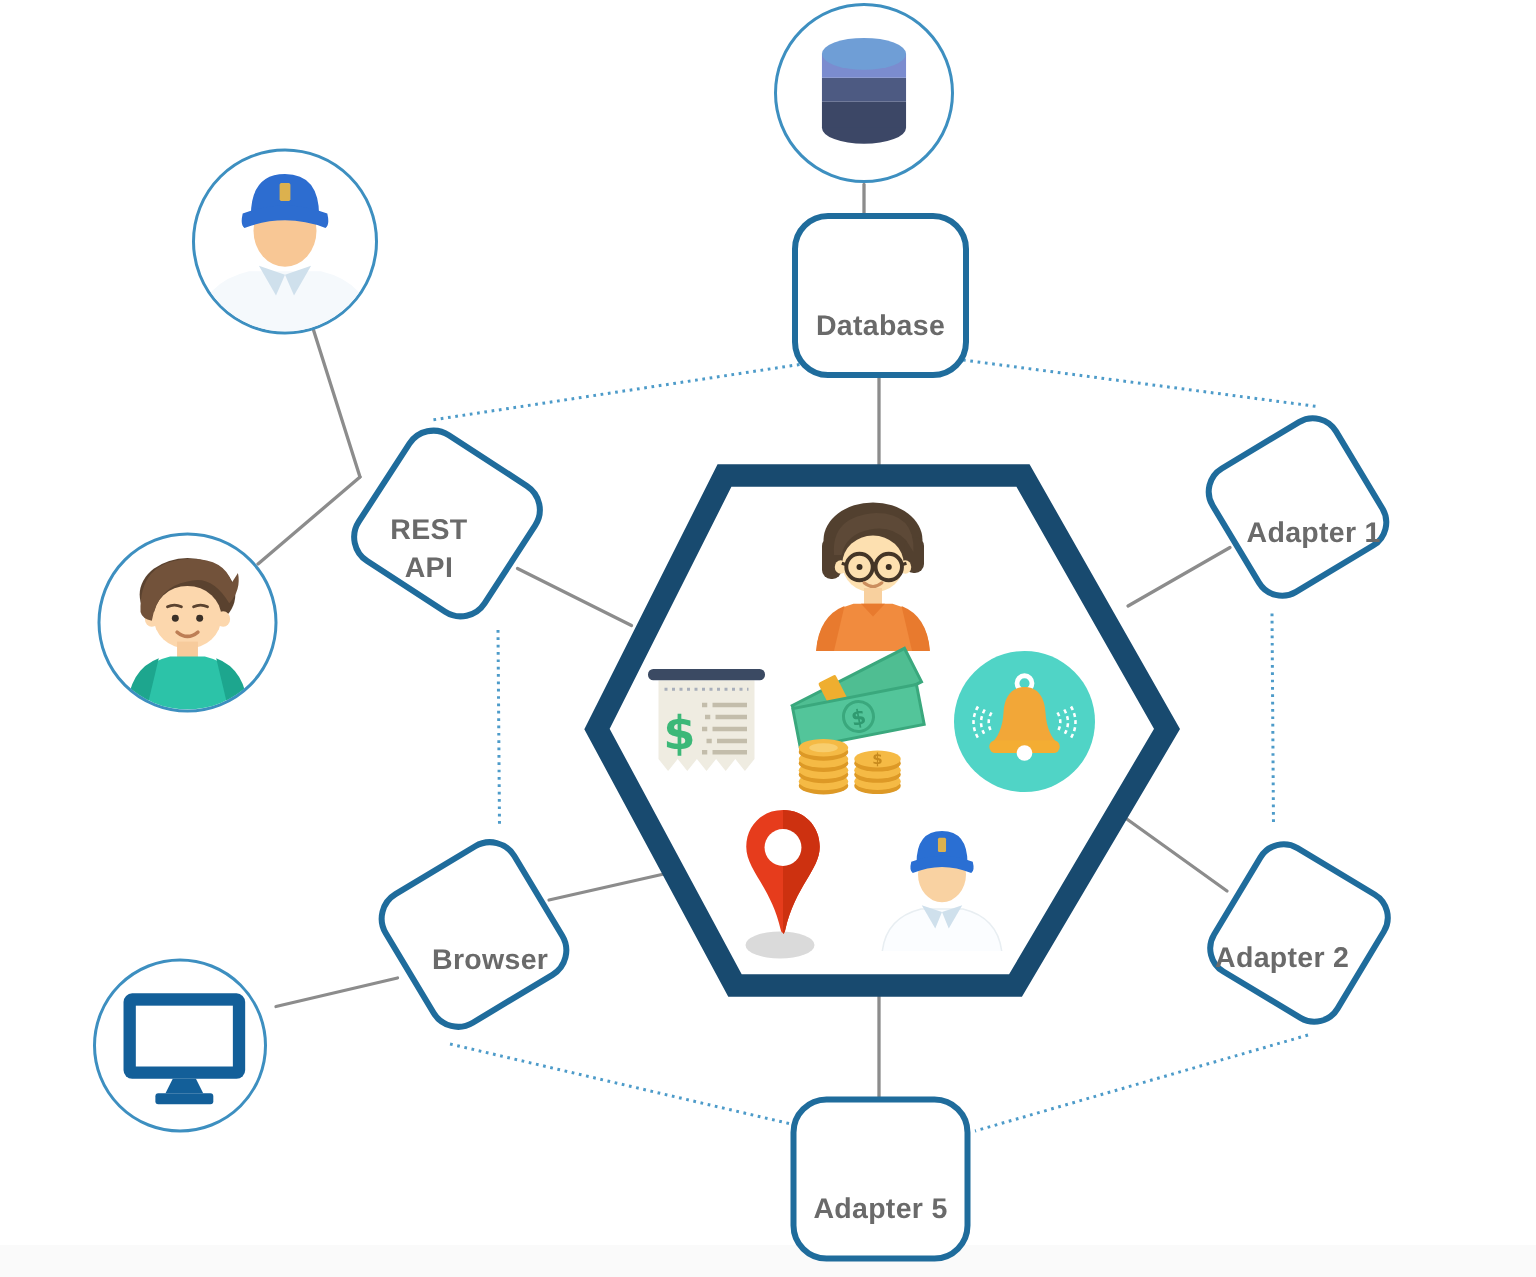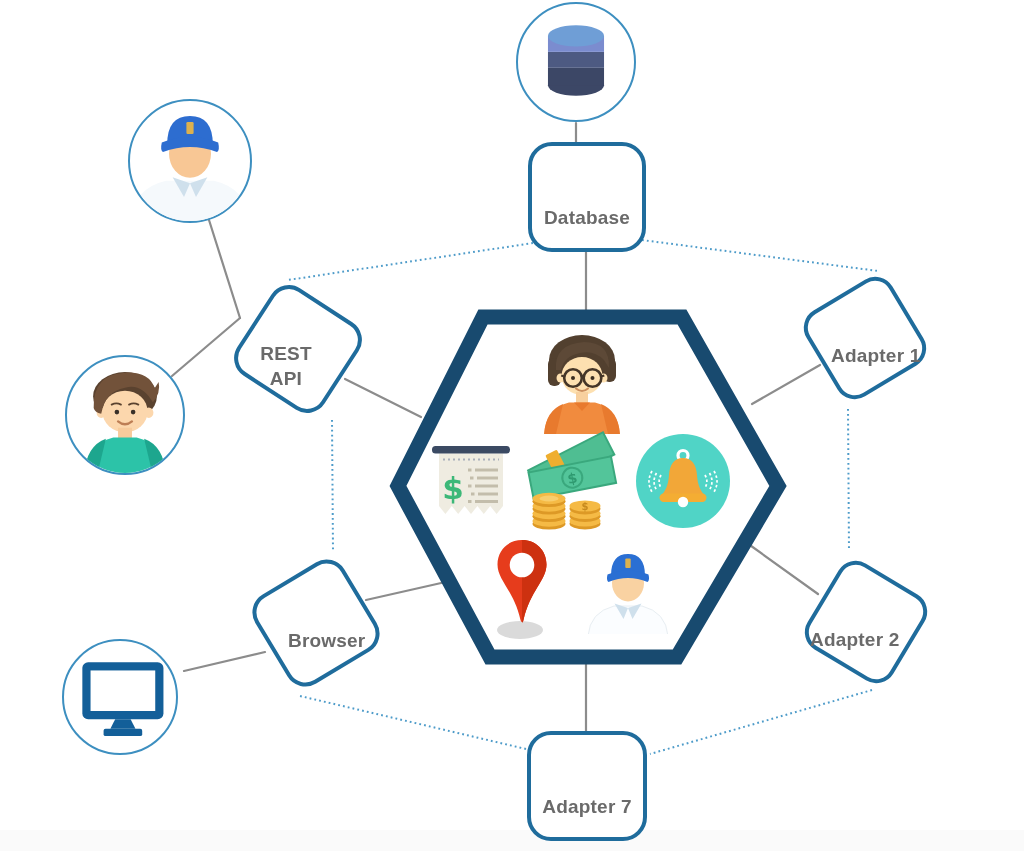--- a/index.html
+++ b/index.html
@@ -221,21 +221,21 @@
 
   <div class="node" style="left:815px;top:288px;width:100px;height:100px;border-radius:20px;transform:rotate(-31deg)">
     <span class="node-label" style="transform:rotate(31deg)">Adapter 1</span>
   </div>
 
   <div class="node" style="left:816px;top:572px;width:100px;height:100px;border-radius:20px;transform:rotate(31deg)">
     <span class="node-label" style="transform:rotate(-31deg)">Adapter 2</span>
   </div>
 
   <div class="node" style="left:527px;top:731px;width:120px;height:110px;border-radius:24px">
-    <span class="node-label">Adapter 7</span>
+    <span class="node-label">Adapter 5</span>
   </div>
 
   <div class="node" style="left:264px;top:571px;width:104px;height:104px;border-radius:21px;transform:rotate(-31deg)">
     <span class="node-label" style="transform:rotate(31deg)">Browser</span>
   </div>
 
   <div class="node" style="left:246px;top:297px;width:104px;height:104px;border-radius:21px;transform:rotate(33deg)">
     <span class="node-label" style="transform:rotate(-33deg)">REST
 API</span>
   </div>

